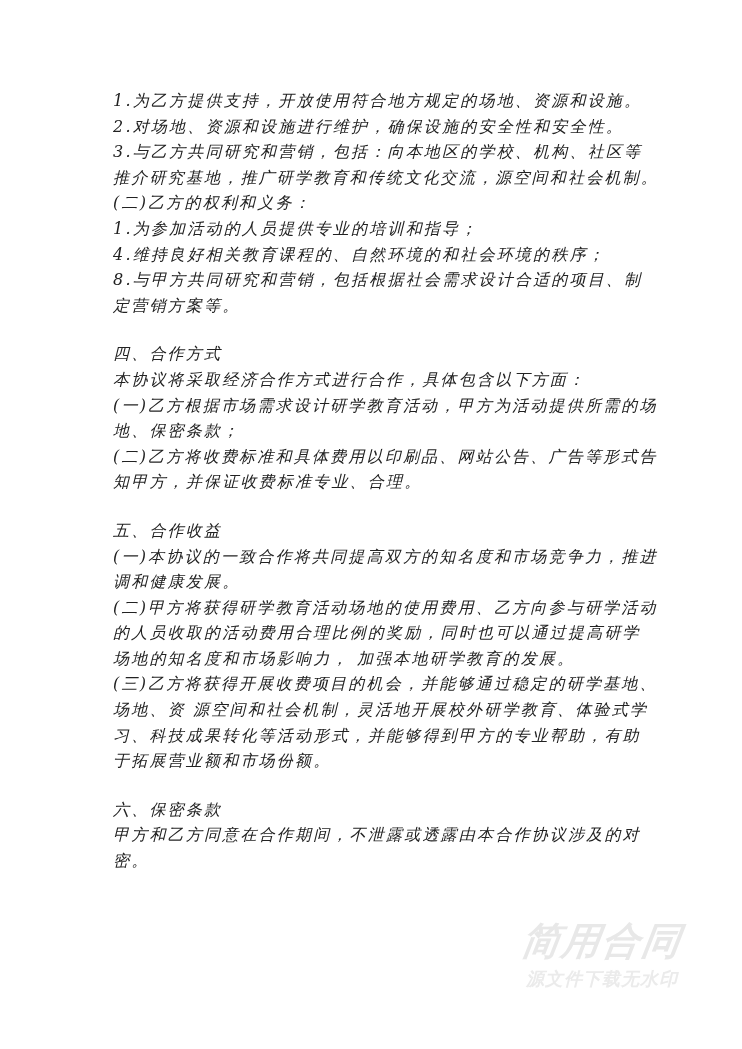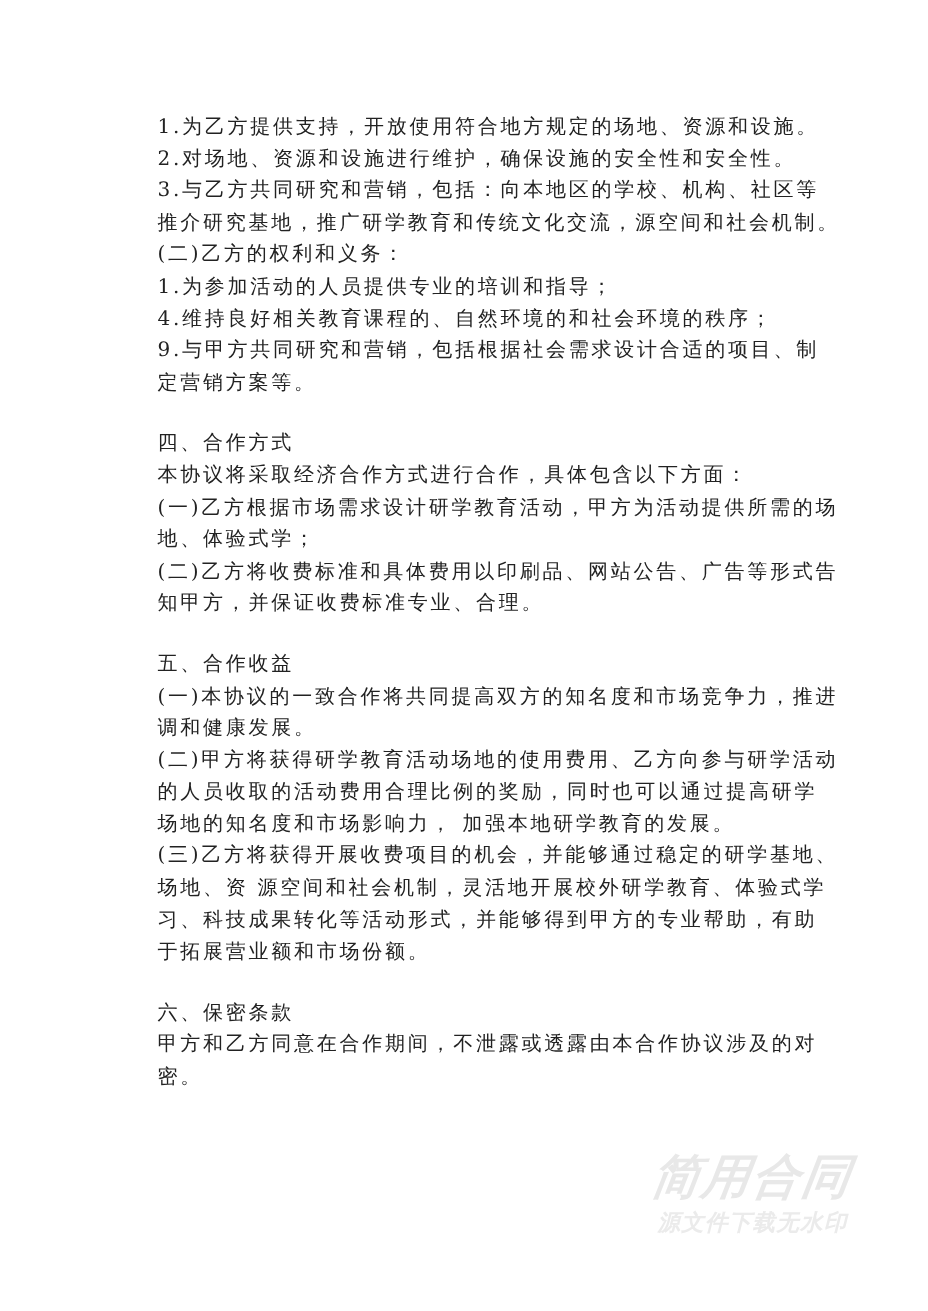--- a/index.html
+++ b/index.html
@@ -1,21 +1,21 @@
 <!DOCTYPE html>
 <html><head>
 <meta charset="utf-8">
 <style>
   html, body { margin: 0; padding: 0; }
   body {
     width: 742px; height: 1049px; background: #ffffff; position: relative; overflow: hidden;
     font-family: "DejaVu Serif", "Liberation Serif", serif;
     color: #1a1a1a;
   }
-  .page { position: absolute; left: 126px; top: 88px; width: 540px; }
+  .page { position: absolute; left: 113px; top: 88px; width: 540px; font-style: italic; }
   .line {
     font-size: 16px; line-height: 25.6px; height: 25.6px; white-space: nowrap;
     letter-spacing: 2.2px; color: #222;
   }
   .blank { height: 23px; }
   .watermark { position: absolute; left: 512px; top: 918px; width: 180px; text-align: center; }
   .wm-main {
     font-family: "DejaVu Sans", sans-serif; font-weight: bold; font-style: italic;
     font-size: 38px; letter-spacing: 2px; color: #e8e8e8; line-height: 46px;
     transform: skewX(-8deg);
@@ -31,30 +31,30 @@
 <div class="page">
 
   <div>
     <div class="line">1.为乙方提供支持，开放使用符合地方规定的场地、资源和设施。</div>
     <div class="line">2.对场地、资源和设施进行维护，确保设施的安全性和安全性。</div>
     <div class="line">3.与乙方共同研究和营销，包括：向本地区的学校、机构、社区等</div>
     <div class="line">推介研究基地，推广研学教育和传统文化交流，源空间和社会机制。</div>
     <div class="line">(二)乙方的权利和义务：</div>
     <div class="line">1.为参加活动的人员提供专业的培训和指导；</div>
     <div class="line">4.维持良好相关教育课程的、自然环境的和社会环境的秩序；</div>
-    <div class="line">9.与甲方共同研究和营销，包括根据社会需求设计合适的项目、制</div>
+    <div class="line">8.与甲方共同研究和营销，包括根据社会需求设计合适的项目、制</div>
     <div class="line">定营销方案等。</div>
   </div>
   <div class="blank"></div>
 
   <div>
     <div class="line">四、合作方式</div>
     <div class="line">本协议将采取经济合作方式进行合作，具体包含以下方面：</div>
     <div class="line">(一)乙方根据市场需求设计研学教育活动，甲方为活动提供所需的场</div>
-    <div class="line">地、体验式学；</div>
+    <div class="line">地、保密条款；</div>
     <div class="line">(二)乙方将收费标准和具体费用以印刷品、网站公告、广告等形式告</div>
     <div class="line">知甲方，并保证收费标准专业、合理。</div>
   </div>
   <div class="blank"></div>
 
   <div>
     <div class="line">五、合作收益</div>
     <div class="line">(一)本协议的一致合作将共同提高双方的知名度和市场竞争力，推进</div>
     <div class="line">调和健康发展。</div>
     <div class="line">(二)甲方将获得研学教育活动场地的使用费用、乙方向参与研学活动</div>

